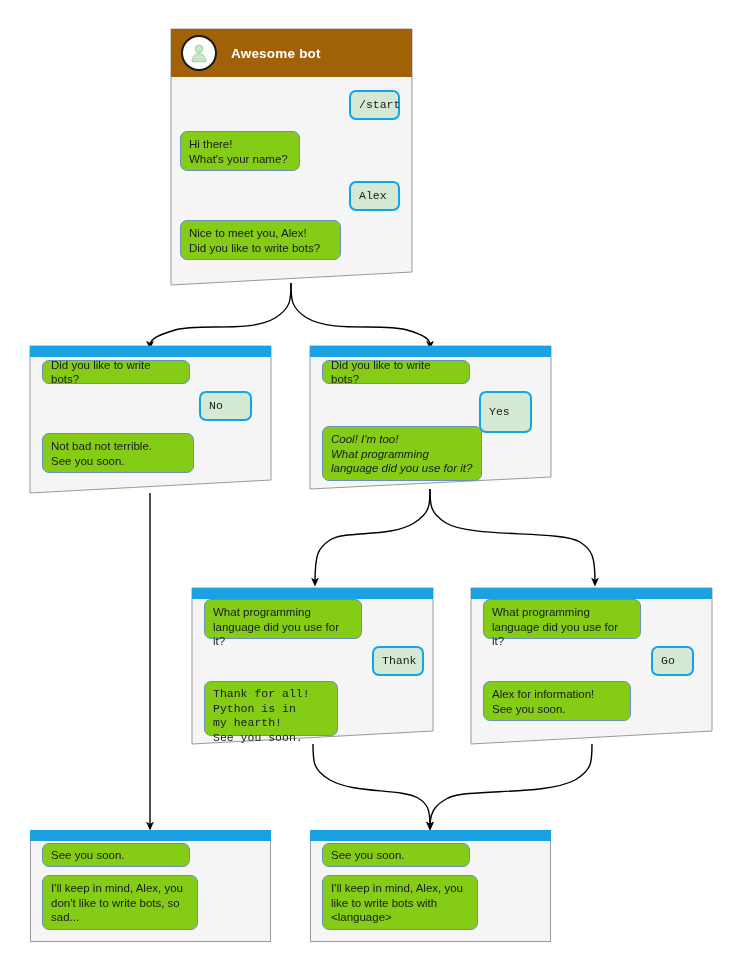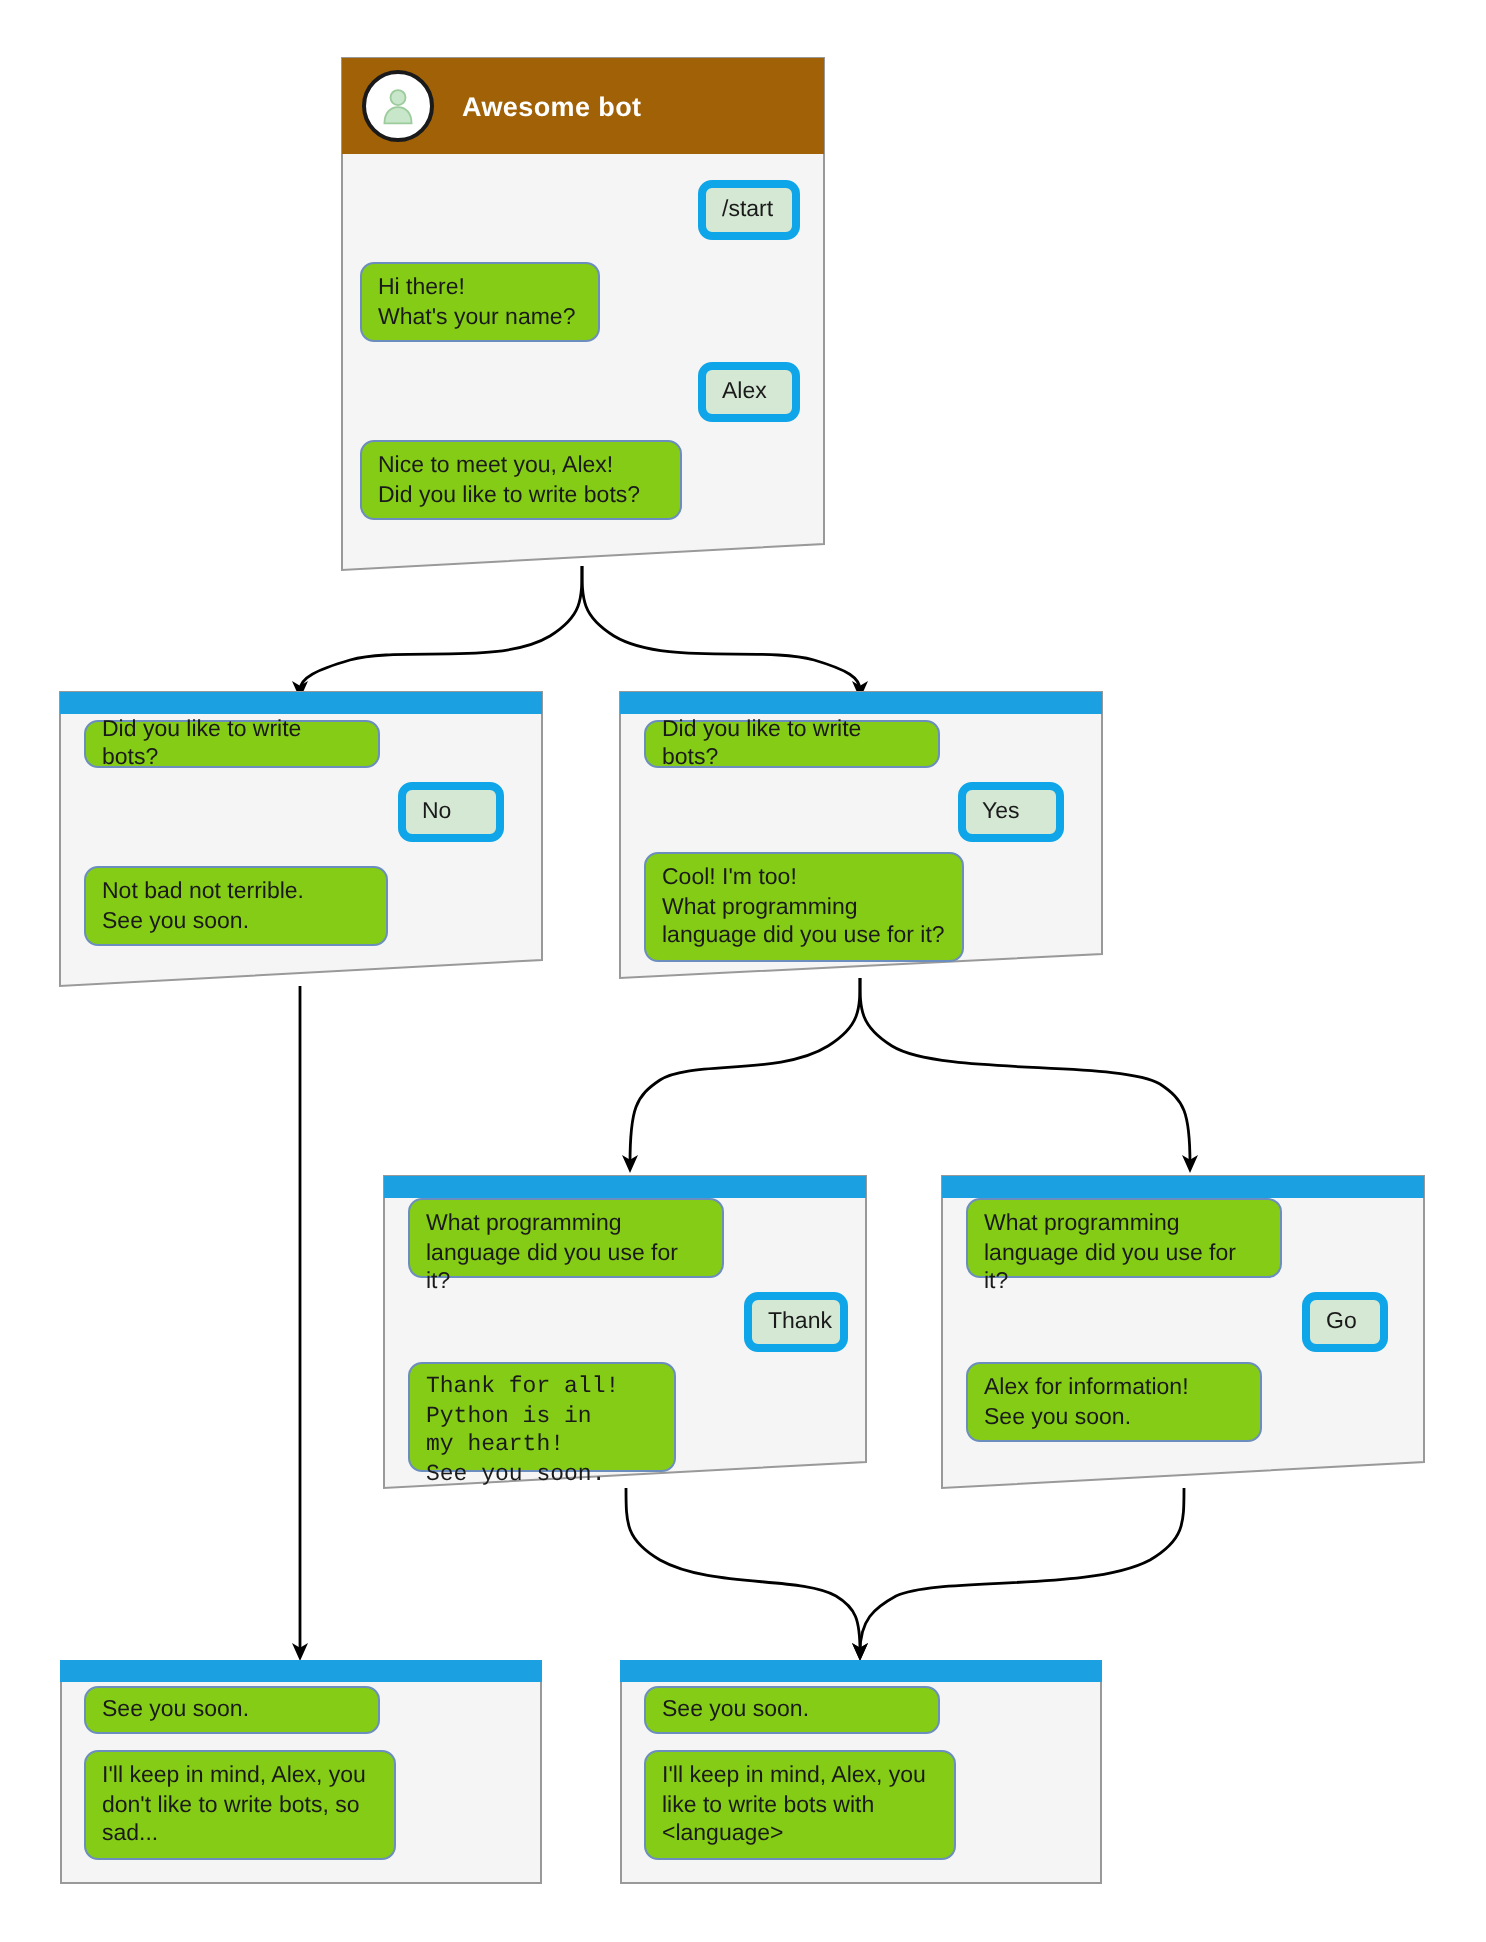--- a/index.html
+++ b/index.html
@@ -56,22 +56,23 @@
     font-size:11.5px;
     line-height:14.5px;
     color:#1a1a1a;
     padding:5px 8px 5px 8px;
     white-space:pre-line;
   }
   .bubble.bot{
     background:#84cc16;border:1px solid #6c8ebf;
   }
   .bubble.user{
-    background:#d5e8d4;border:4px solid #0ea5e9;
+    background:#d5e8d4;border:2px solid #0ea5e9;
     text-align:left;
+    font-family:Liberation Mono, monospace;
   }
 </style>
 </head>
 <body>
 
 <div id="canvas">
 
   <svg class="edges" viewBox="0 0 743 971">
     <defs>
       <marker id="arrow" markerWidth="9" markerHeight="9" refX="4.5" refY="4" orient="auto" markerUnits="userSpaceOnUse">
@@ -135,22 +136,22 @@
   </div>
 
   <div class="node skew" style="left:310px;top:346px;width:241px;height:143px;">
     <svg class="bodyshape" viewBox="0 0 241 143" preserveAspectRatio="none">
       <polygon points="0,0 241,0 241,131 0,143" fill="#f5f5f5" stroke="#999999" stroke-width="1"></polygon>
     </svg>
     <div class="content">
       <div class="hdr-bar"></div>
       <div class="msgs">
         <div class="bubble bot" style="left:12px;top:14px;width:148px;height:24px;display:flex;align-items:center;">Did you like to write bots?</div>
-        <div class="bubble user" style="left:169px;top:45px;width:53px;height:30px;display:flex;align-items:center;">Yes</div>
-        <div class="bubble bot" style="left:12px;top:80px;width:160px;height:55px;">Cool! I'm too!
+        <div class="bubble user" style="left:169px;top:45px;width:53px;height:42px;display:flex;align-items:center;">Yes</div>
+        <div class="bubble bot" style="left:12px;top:80px;width:160px;height:55px;font-style:italic;">Cool! I'm too!
 What programming
 language did you use for it?</div>
       </div>
     </div>
   </div>
 
   <div class="node skew" style="left:192px;top:588px;width:241px;height:156px;">
     <svg class="bodyshape" viewBox="0 0 241 156" preserveAspectRatio="none">
       <polygon points="0,0 241,0 241,143 0,156" fill="#f5f5f5" stroke="#999999" stroke-width="1"></polygon>
     </svg>

